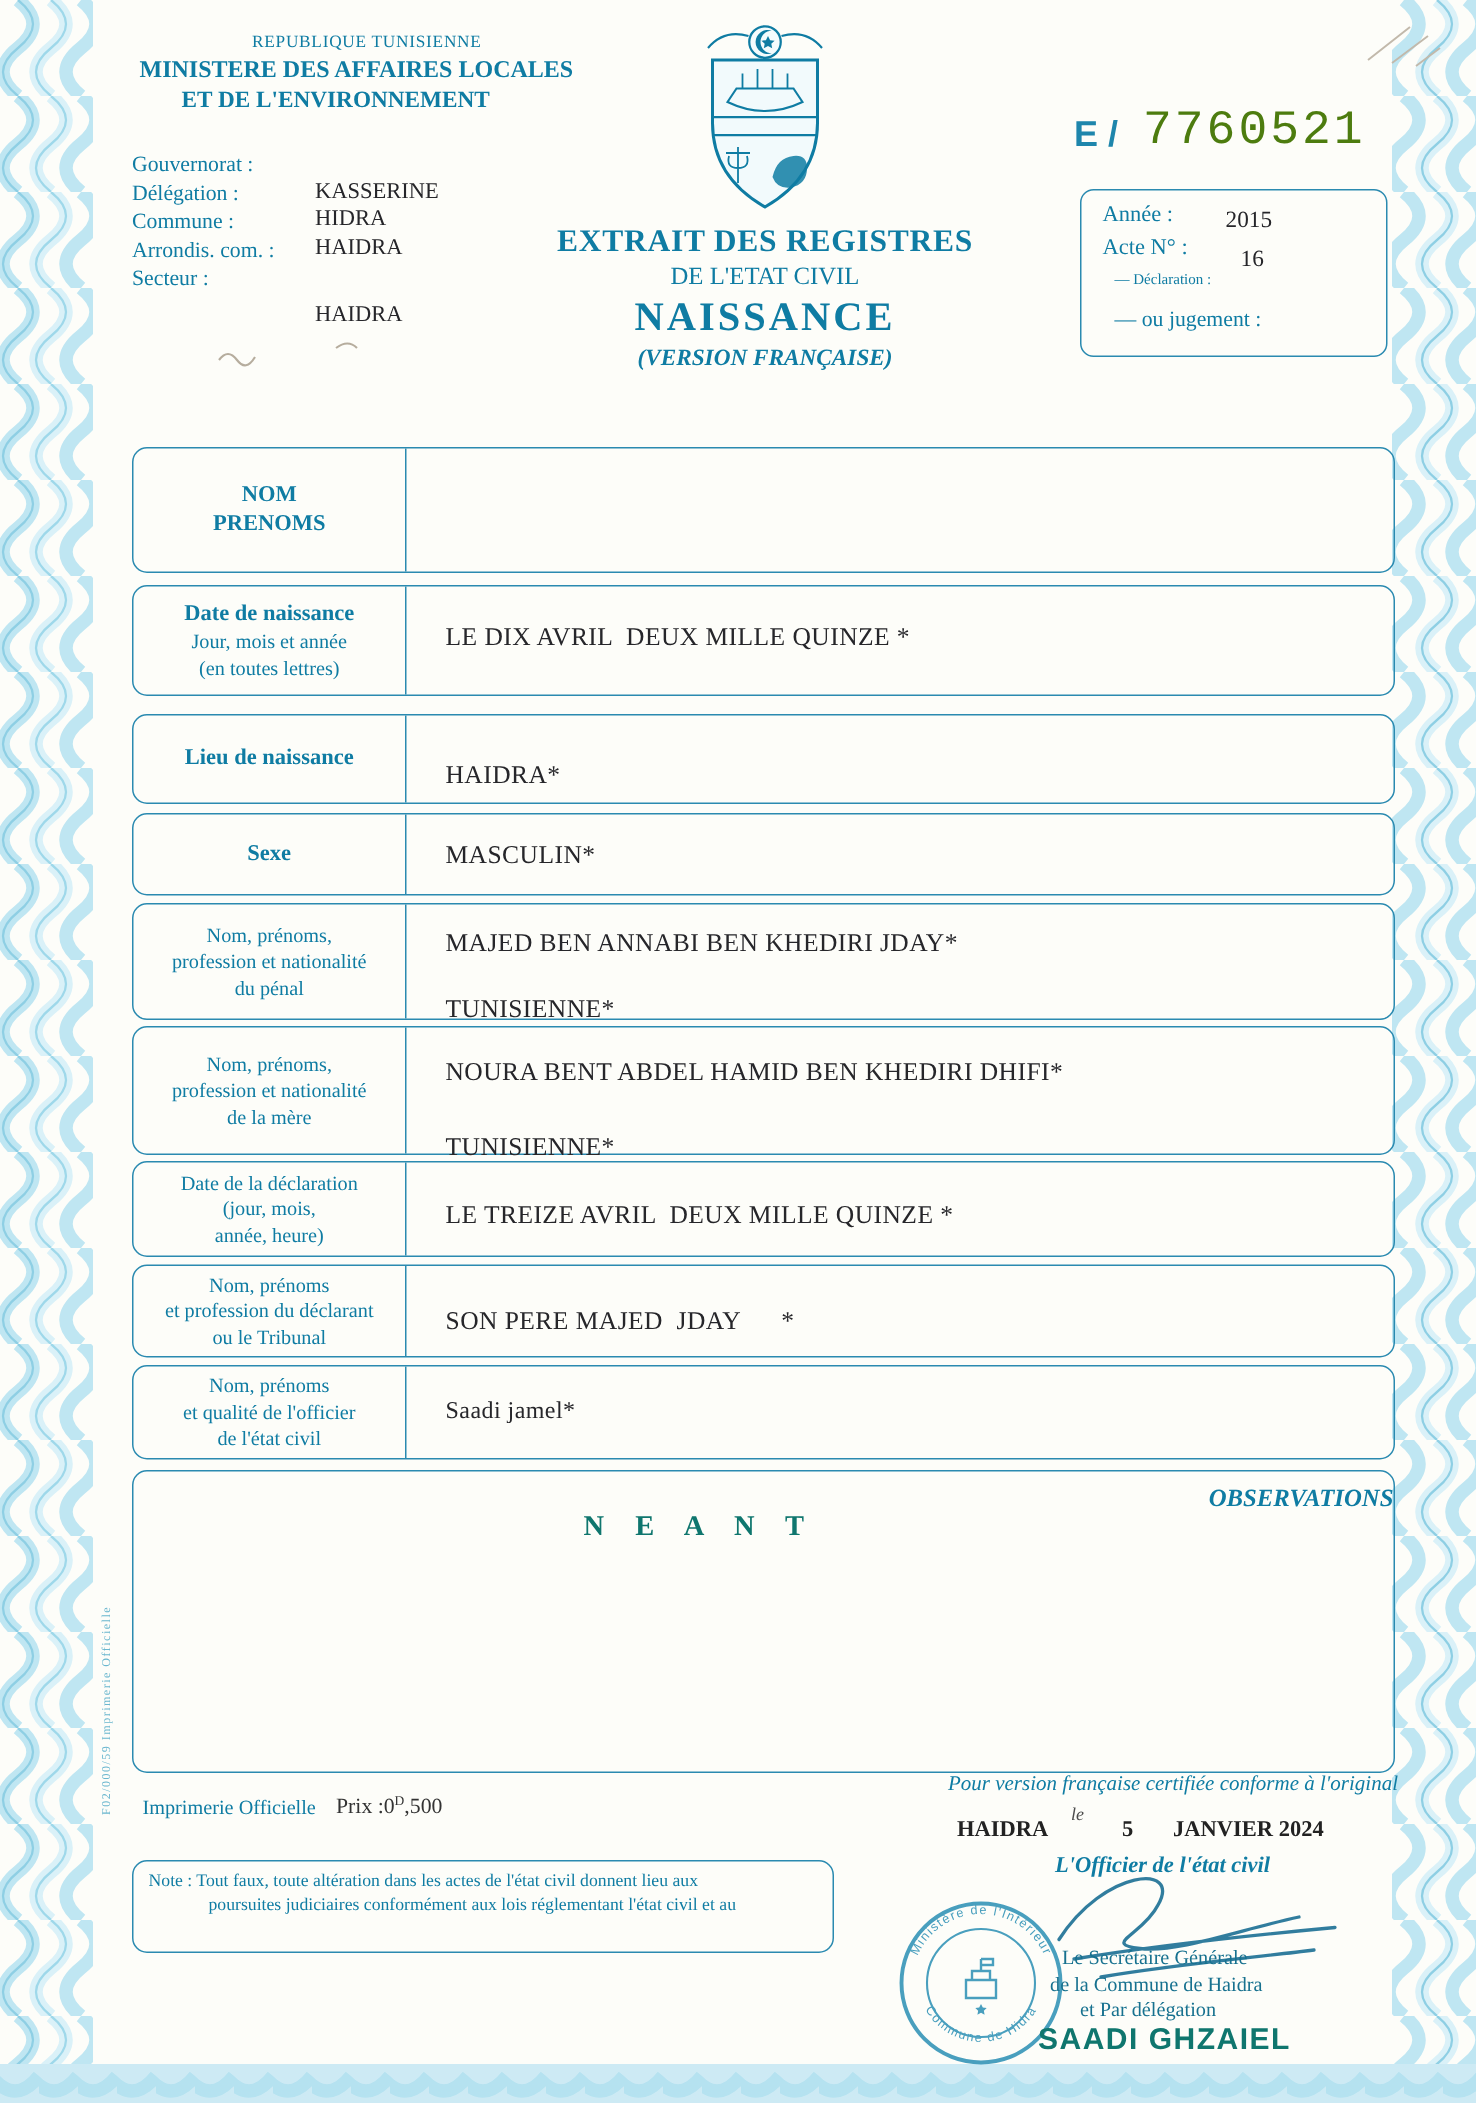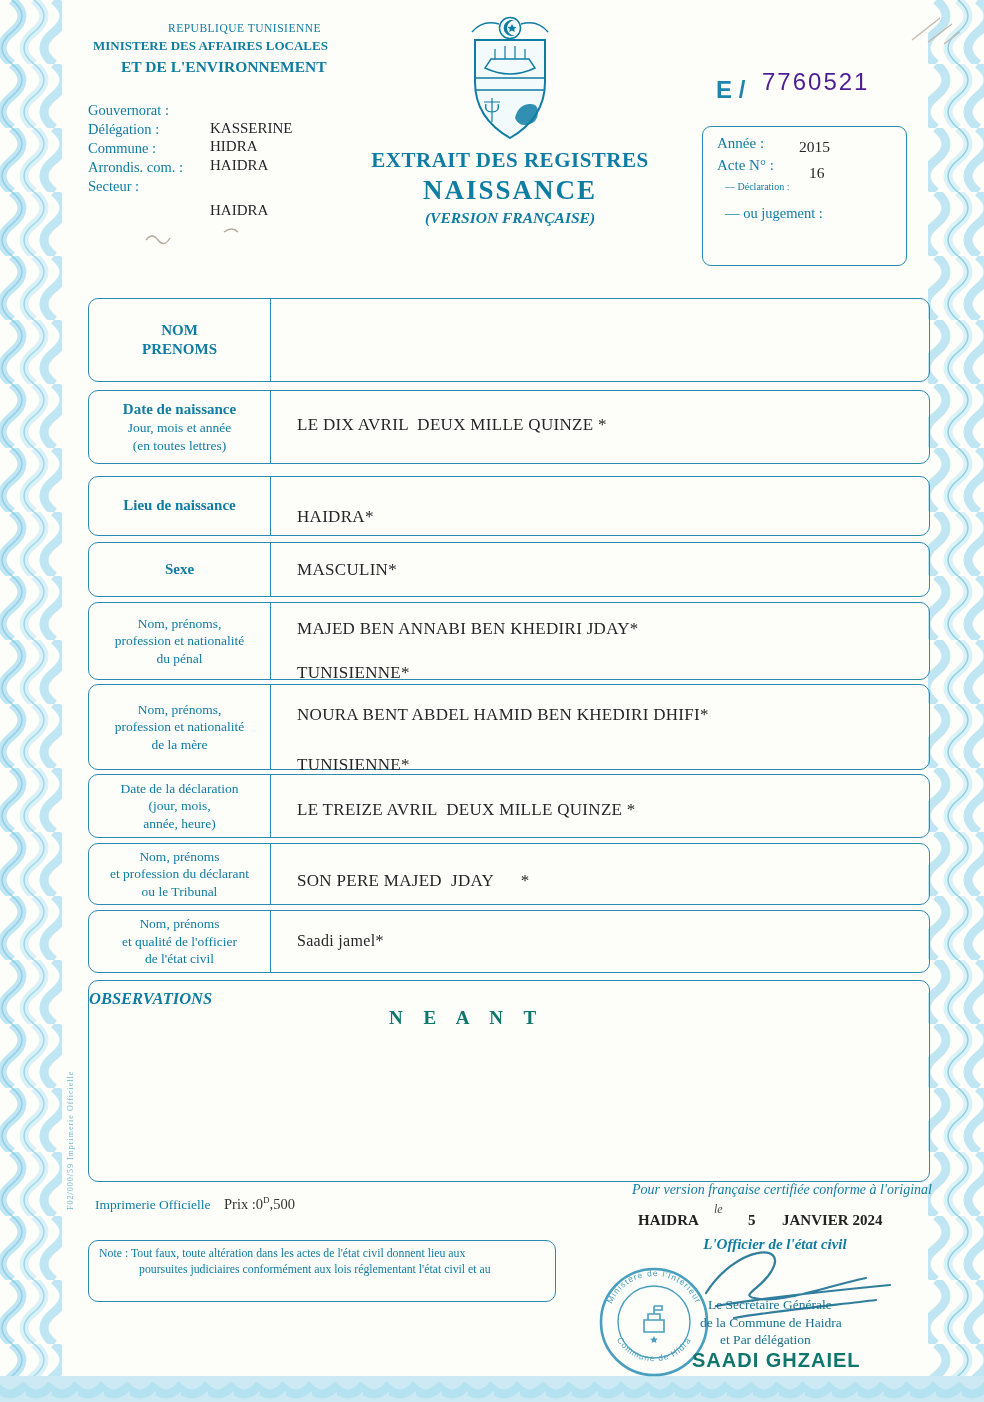--- a/index.html
+++ b/index.html
@@ -11,27 +11,27 @@
   .bold{font-weight:bold}
   .ital{font-style:italic}
   .edge{position:absolute;top:0;height:100%;pointer-events:none}
   .band{position:absolute;left:0;bottom:0;width:984px;height:26px;pointer-events:none}
   .row{position:absolute;left:88px;width:842px;border:1.6px solid #2a8ab0;border-radius:10px;display:flex;background:transparent}
   .row-label{width:182px;border-right:1.6px solid #2a8ab0;display:flex;flex-direction:column;justify-content:center;align-items:center;text-align:center;color:#0f7ca3;font-size:13.5px;line-height:1.3;padding:2px 8px}
   .row-label .lb{font-weight:bold;font-size:15px}
   .row-value{flex:1;position:relative}
   .val{position:absolute;left:26px;white-space:pre;font-size:17px;color:#26262a;letter-spacing:.3px}
   .obs-box{position:absolute;left:88px;top:980px;width:842px;height:202px;border:1.6px solid #2a8ab0;border-radius:10px}
-  .obs-title{position:absolute;left:0;top:8px;width:100%;text-align:left;font-weight:bold;font-style:italic;font-size:16.5px;color:#0f7ca3}
+  .obs-title{position:absolute;left:0;top:8px;width:100%;text-align:right;font-weight:bold;font-style:italic;font-size:16.5px;color:#0f7ca3}
   .obs-val{position:absolute;left:300px;top:26px;font-weight:bold;font-size:19px;letter-spacing:8px;color:#0f766e}
   .note-box{position:absolute;left:88px;top:1240px;width:468px;height:62px;border:1.4px solid #2a8ab0;border-radius:10px;padding:5px 10px;color:#0f7ca3;font-size:11.8px;line-height:1.35}
   .note-box .ind{padding-left:40px}
-  .serial-num{font-family:Liberation Sans, sans-serif;font-size:24px;letter-spacing:2px;color:#4c1d95}
+  .serial-num{font-family:Liberation Mono, monospace;font-size:32px;letter-spacing:2px;color:#4d7c0f}
   .serial-pre{font-family:"Liberation Sans",sans-serif;font-weight:bold;font-size:24px;color:#1e86ac}
-  .acte-box{position:absolute;left:702px;top:126px;width:205px;height:140px;border:1.6px solid #2a8ab0;border-radius:9px}
+  .acte-box{position:absolute;left:720px;top:126px;width:205px;height:112px;border:1.6px solid #2a8ab0;border-radius:9px}
   .side-text{position:absolute;left:66px;top:1040px;height:170px;writing-mode:vertical-rl;transform:rotate(180deg);font-size:8px;color:#6bb7cf;letter-spacing:1px}
   .seal-svg text{font-family:"Liberation Sans",sans-serif;fill:#2a8fb4}
   .stamp-name{font-family:"Liberation Sans",sans-serif;font-weight:bold;font-size:20px;color:#0f766e;letter-spacing:1px}
   .datebold{font-weight:600;font-size:15px;color:#222}
 </style>
 </head>
 <body>
 
 <div class="page">
 
@@ -69,21 +69,21 @@
         <path d="M8 0 Q28 16 8 32 Q-12 48 8 64" fill="none" stroke="#b5e2f0" stroke-width="9"></path>
         <path d="M30 0 Q50 16 30 32 Q10 48 30 64" fill="none" stroke="#d3eef7" stroke-width="9"></path>
       </pattern>
         </defs>
       <rect width="984" height="26" fill="#cdeaf4"></rect>
       <rect width="984" height="26" fill="url(#wB)"></rect>
     </svg>
   </div>
 
   <div class="abs teal" style="left:168px;top:22px;font-size:11.5px;letter-spacing:.5px">REPUBLIQUE TUNISIENNE</div>
-  <div class="abs teal bold" style="left:93px;top:38px;font-size:13px">MINISTERE DES AFFAIRES LOCALES</div>
+  <div class="abs teal bold" style="left:93px;top:38px;font-size:16px">MINISTERE DES AFFAIRES LOCALES</div>
   <div class="abs teal bold" style="left:121px;top:58px;font-size:15.5px">ET DE L'ENVIRONNEMENT</div>
 
   <div class="abs" style="left:455px;top:14px;width:110px;height:130px">
     <svg width="110" height="130" viewBox="0 0 110 130" xmlns="http://www.w3.org/2000/svg">
       <circle cx="55" cy="14" r="10.5" fill="#f4fbfd" stroke="#0f7ca3" stroke-width="1.5"></circle>
       <path d="M59.5,6.5 A8,8 0 1 0 59.5,21.5 A6.3,6.3 0 1 1 59.5,6.5" fill="#0f7ca3"></path>
       <path d="M57,10 l1.4,2.8 3,.3 -2.2,2 .6,3 -2.8,-1.5 -2.8,1.5 .6,-3 -2.2,-2 3,-.3 z" fill="#0f7ca3"></path>
       <path d="M44,10 C30,6 22,12 17,18 M66,10 C80,6 88,12 93,18" stroke="#0f7ca3" fill="none" stroke-width="1.4"></path>
       <path d="M20,26 h70 v42 q0,36 -35,56 q-35,-20 -35,-56 z" fill="#f2fafc" stroke="#0f7ca3" stroke-width="2"></path>
       <path d="M30,54 q25,12 50,0 l-6,-9 h-38 z" fill="none" stroke="#0f7ca3" stroke-width="1.4"></path>
@@ -102,20 +102,21 @@
   <div class="abs ink" style="left:210px;top:120px;font-size:15px">KASSERINE</div>
   <div class="abs teal" style="left:88px;top:140px;font-size:14.5px">Commune :</div>
   <div class="abs ink" style="left:210px;top:138px;font-size:15px">HIDRA</div>
   <div class="abs teal" style="left:88px;top:159px;font-size:14.5px">Arrondis. com. :</div>
   <div class="abs ink" style="left:210px;top:157px;font-size:15px">HAIDRA</div>
   <div class="abs teal" style="left:88px;top:178px;font-size:14.5px">Secteur :</div>
   <div class="abs ink" style="left:210px;top:202px;font-size:15px">HAIDRA</div>
 
   <div class="abs" style="left:300px;top:148px;width:420px;text-align:center">
     <div class="teal bold" style="font-size:21px;letter-spacing:.5px">EXTRAIT DES REGISTRES</div>
+    <div class="teal" style="font-size:16.5px;margin-top:1px">DE L'ETAT CIVIL</div>
     <div class="teal bold" style="font-size:27px;letter-spacing:2px;margin-top:2px">NAISSANCE</div>
     <div class="teal bold ital" style="font-size:15.5px;margin-top:3px">(VERSION FRANÇAISE)</div>
   </div>
 
   <div class="acte-box">
     <span class="abs teal" style="left:14px;top:8px;font-size:15px">Année :</span>
     <span class="abs ink" style="left:96px;top:11px;font-size:15.5px">2015</span>
     <span class="abs teal" style="left:14px;top:30px;font-size:15px">Acte N° :</span>
     <span class="abs ink" style="left:106px;top:37px;font-size:15.5px">16</span>
     <span class="abs teal" style="left:22px;top:54px;font-size:10px">— Déclaration :</span>

